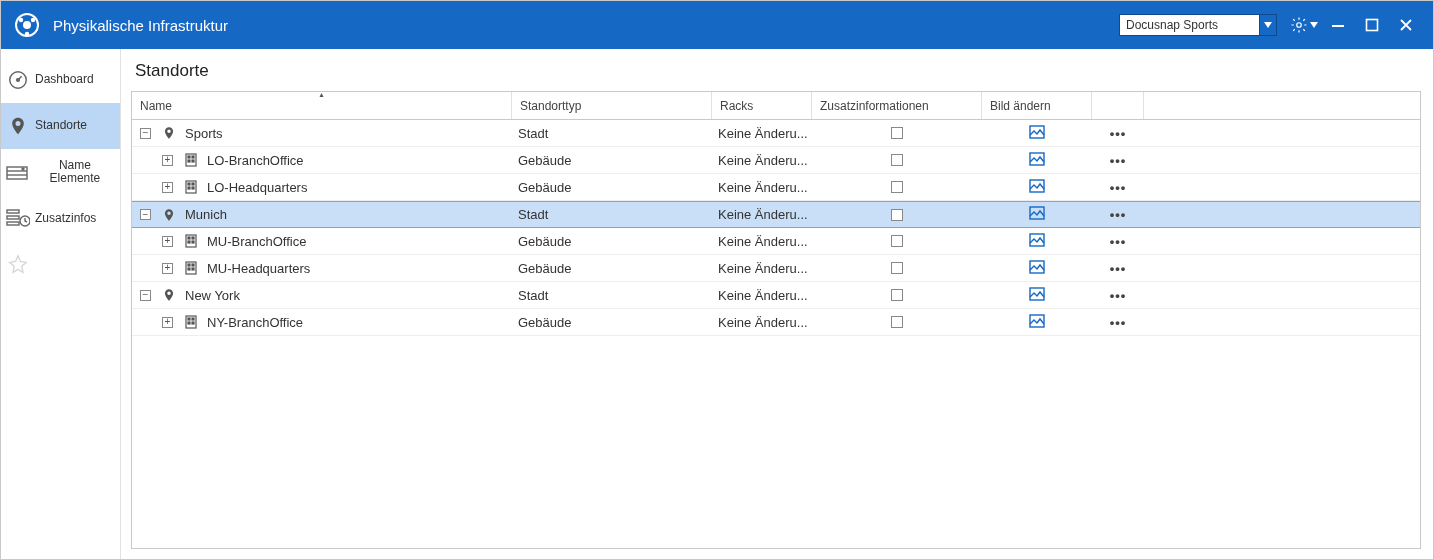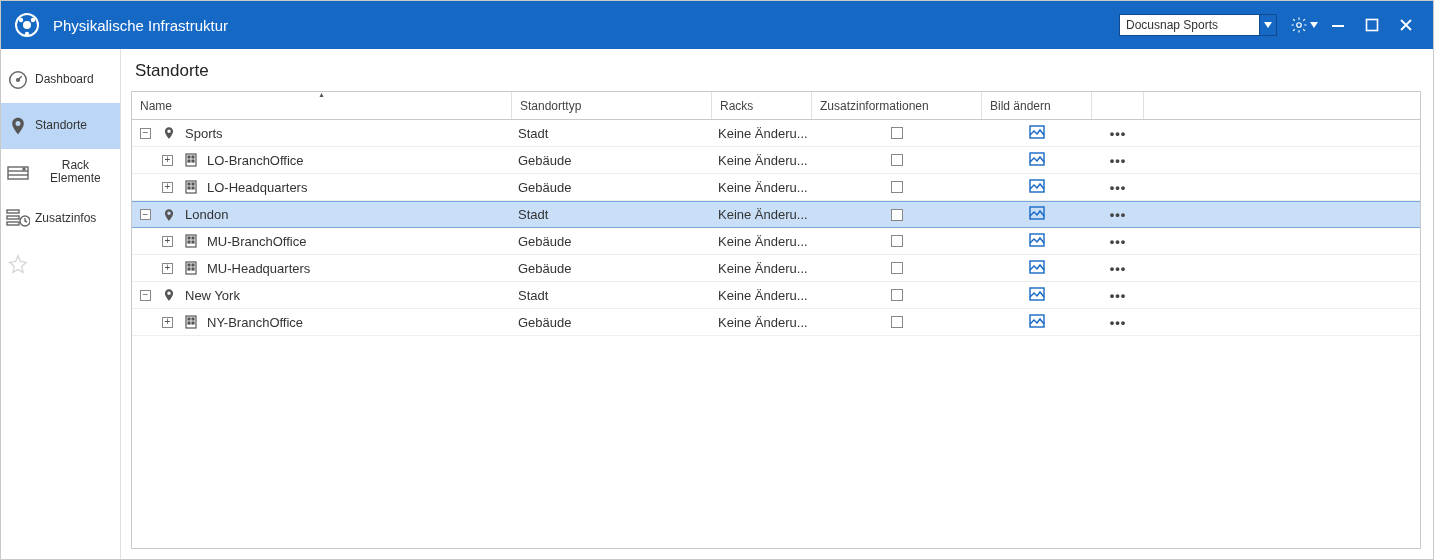--- a/index.html
+++ b/index.html
@@ -118,21 +118,21 @@
       </div>
       <div class="nav-item">
         <div class="icon">
           <svg width="22" height="18" viewBox="0 0 22 18" fill="none" stroke="#666" stroke-width="1.4">
               <rect x="1" y="4" width="20" height="12"></rect>
               <line x1="1" y1="8" x2="21" y2="8"></line>
               <line x1="1" y1="12" x2="21" y2="12"></line>
               <circle cx="17" cy="6" r="1" fill="#666"></circle>
             </svg>
         </div>
-        <div class="label">Rack Elemente</div>
+        <div class="label">Name Elemente</div>
       </div>
       <div class="nav-item">
         <div class="icon">
           <svg width="24" height="20" viewBox="0 0 24 20" fill="none" stroke="#666" stroke-width="1.4">
               <rect x="1" y="2" width="12" height="3"></rect>
               <rect x="1" y="8" width="12" height="3"></rect>
               <rect x="1" y="14" width="12" height="3"></rect>
               <circle cx="19" cy="13" r="5"></circle>
               <path d="M19 10v3l2 1"></path>
             </svg>
@@ -260,21 +260,21 @@
               <div class="gcell"></div>
             </div>
             <div class="grow data selected">
               <div class="gcell namecell indent0">
                 <span class="expander">−</span>
                 <span class="ico">
                   <svg width="14" height="16" viewBox="0 0 24 24" fill="#555">
                     <path d="M12 2C8 2 5 5 5 9c0 5 7 13 7 13s7-8 7-13c0-4-3-7-7-7zm0 10a3 3 0 110-6 3 3 0 010 6z"></path>
                   </svg>
                 </span>
-                <span>London</span>
+                <span>Munich</span>
               </div>
               <div class="gcell">Stadt</div>
               <div class="gcell">Keine Änderu...</div>
               <div class="gcell center">
                 <div class="chk"></div>
               </div>
               <div class="gcell center imgico">
                 <span><svg width="16" height="14" viewBox="0 0 16 14" fill="none" stroke="#1668c5" stroke-width="1.4">
                     <rect x="1" y="1" width="14" height="12"></rect>
                     <path d="M1 10l4-4 3 3 3-4 4 5"></path>

